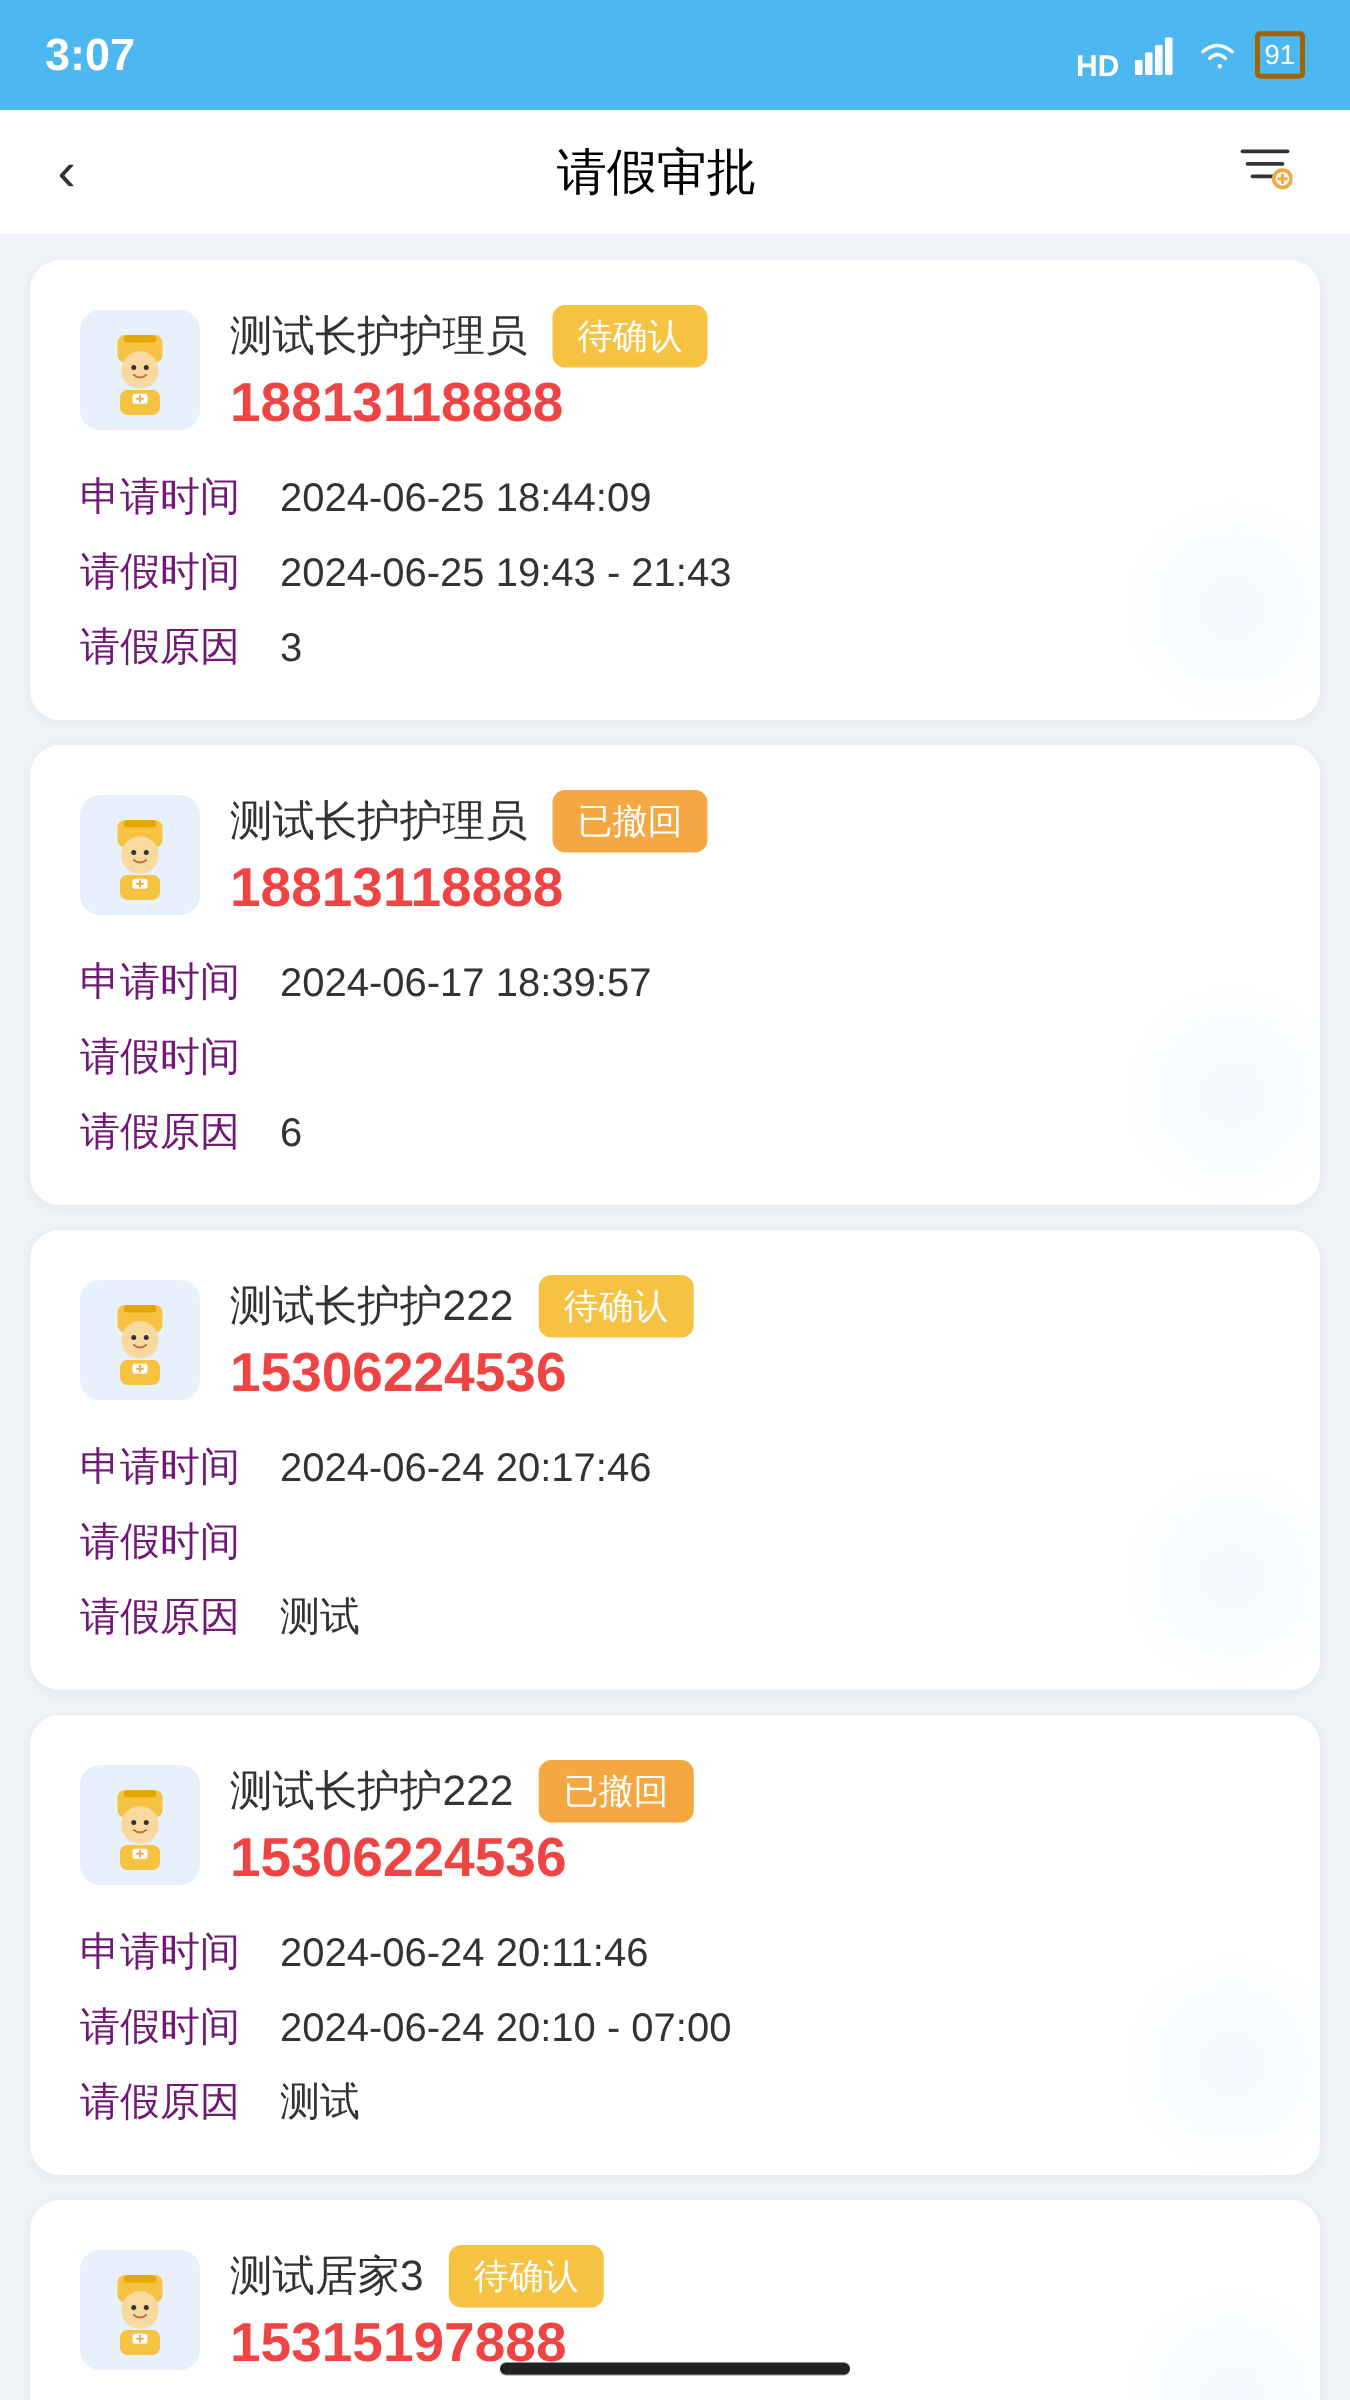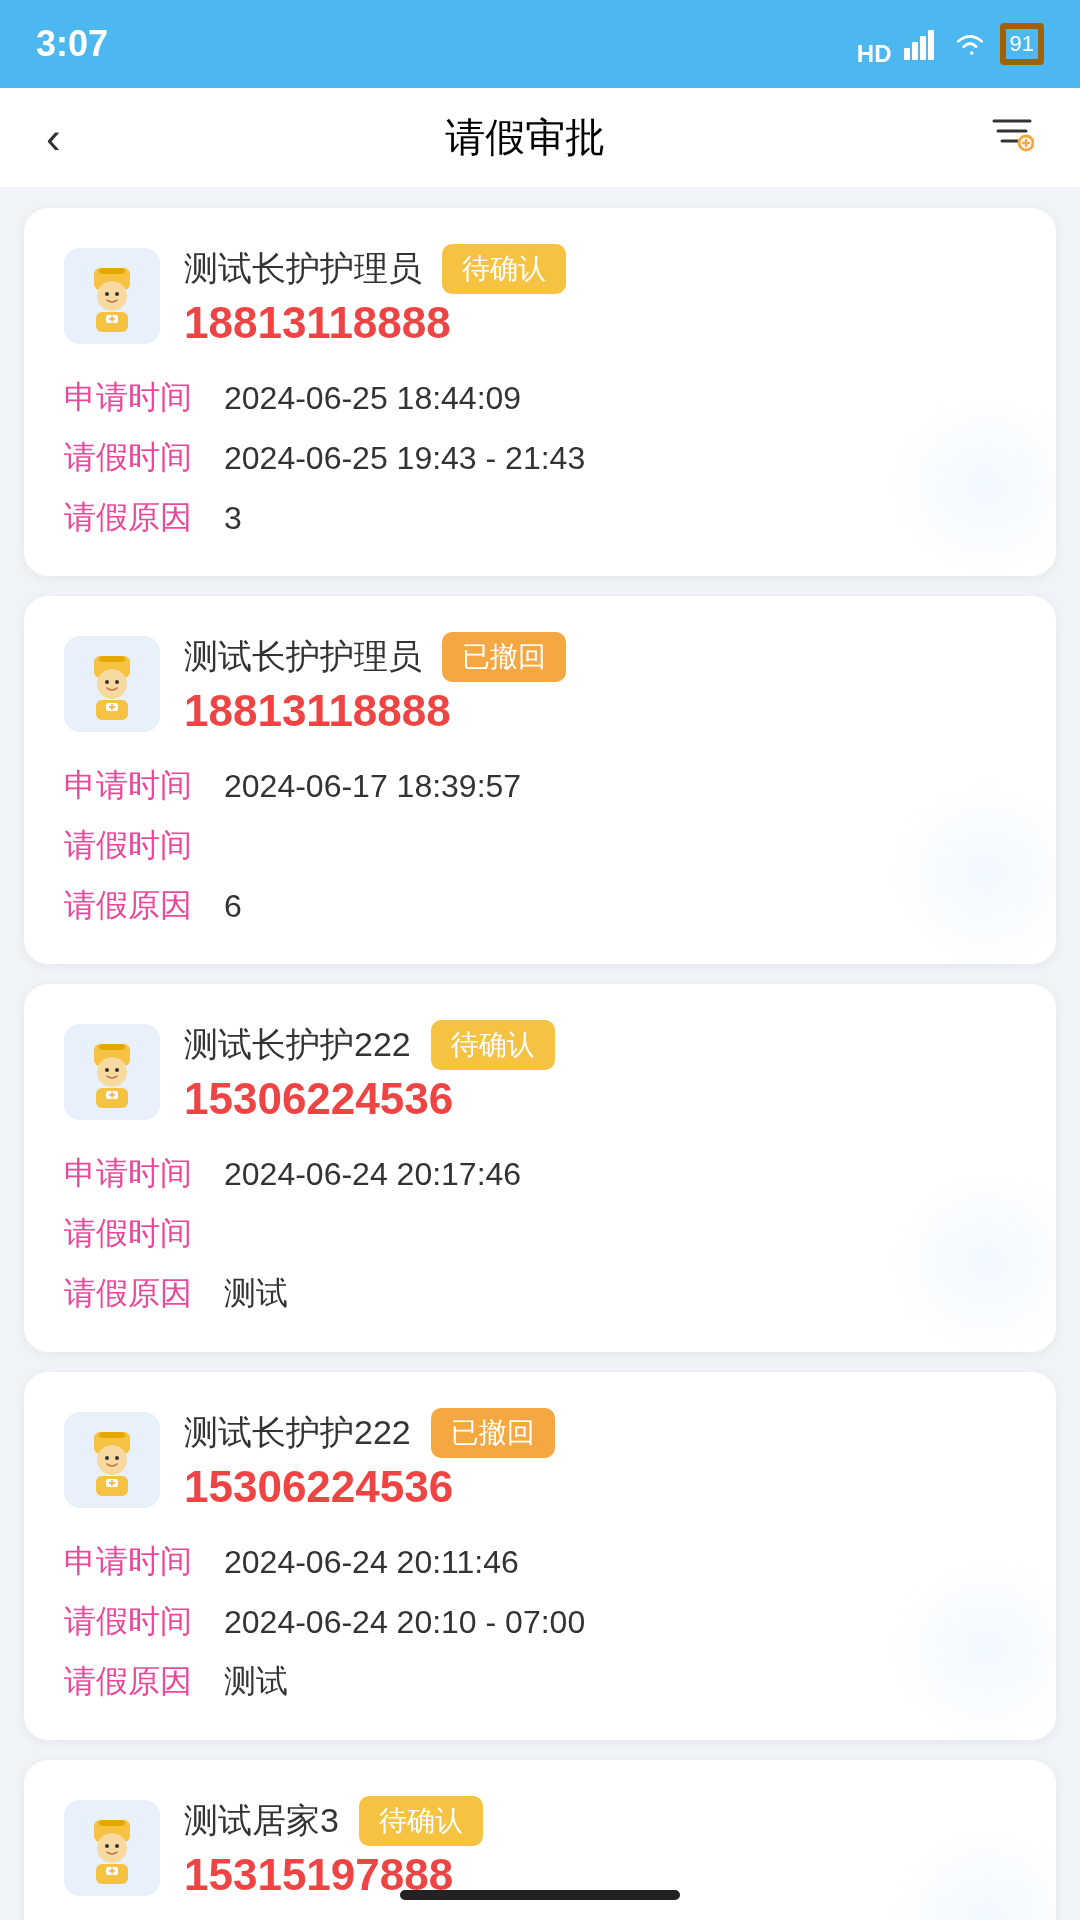--- a/index.html
+++ b/index.html
@@ -155,21 +155,21 @@
       gap: 16px;
     }
 
     .info-row {
       display: flex;
       align-items: center;
       font-size: 32px;
     }
 
     .info-label {
-      color: #ec4899;
+      color: #701a75;
       width: 160px;
       flex-shrink: 0;
     }
 
     .info-value {
       color: #333;
     }
 
     
     .bottom-bar {
@@ -198,21 +198,21 @@
       <rect x="24" y="2" width="6" height="30" fill="white" rx="1"></rect>
     </svg>
 
     <svg width="36" height="32" viewBox="0 0 40 32">
       <path d="M20 26 a2 2 0 1 1 0 0.01Z" fill="white"></path>
       <path d="M13 19 Q20 12 27 19" stroke="white" stroke-width="3" fill="none" stroke-linecap="round"></path>
       <path d="M7 13 Q20 2 33 13" stroke="white" stroke-width="3" fill="none" stroke-linecap="round"></path>
     </svg>
 
     <div style="display:flex;align-items:center;gap:2px;">
-      <div style="border:6px solid #a16207;border-radius:4px;padding:2px 4px;font-size:22px;color:white;">
+      <div style="border:4px solid #a16207;border-radius:4px;padding:2px 4px;font-size:22px;color:white;">
         <span>91</span>
       </div>
     </div>
   </div>
 </div>
 
 <div class="header">
   <span class="header-back">‹</span>
   <span class="header-title">请假审批</span>
   <span class="header-filter">

